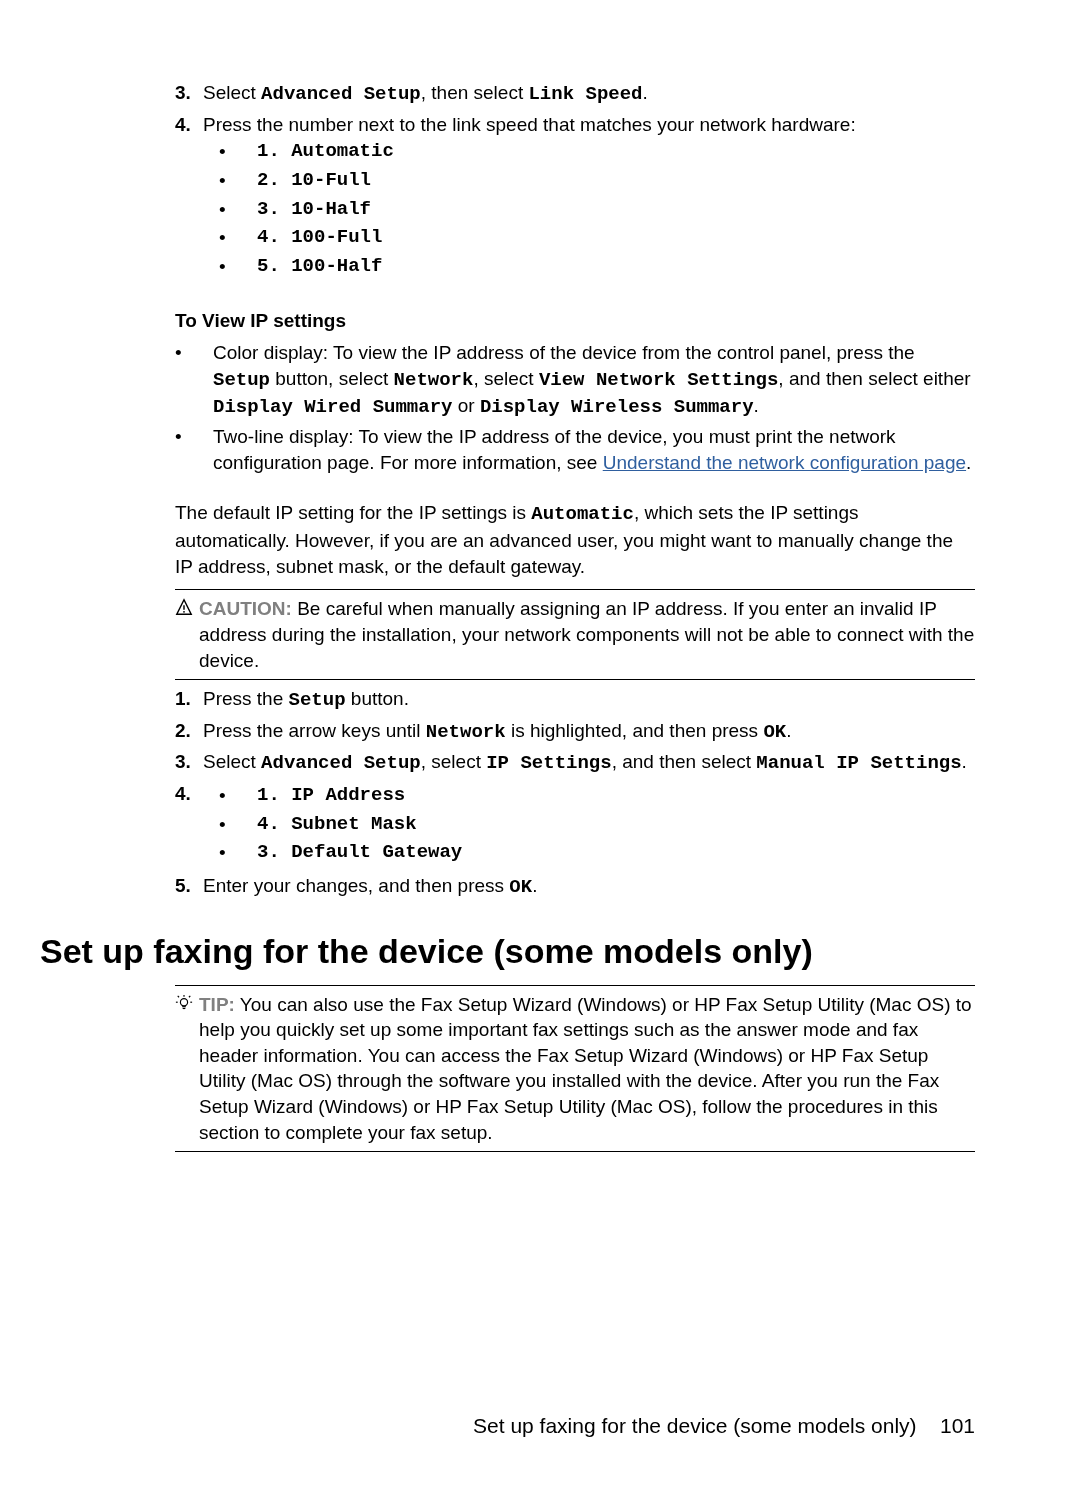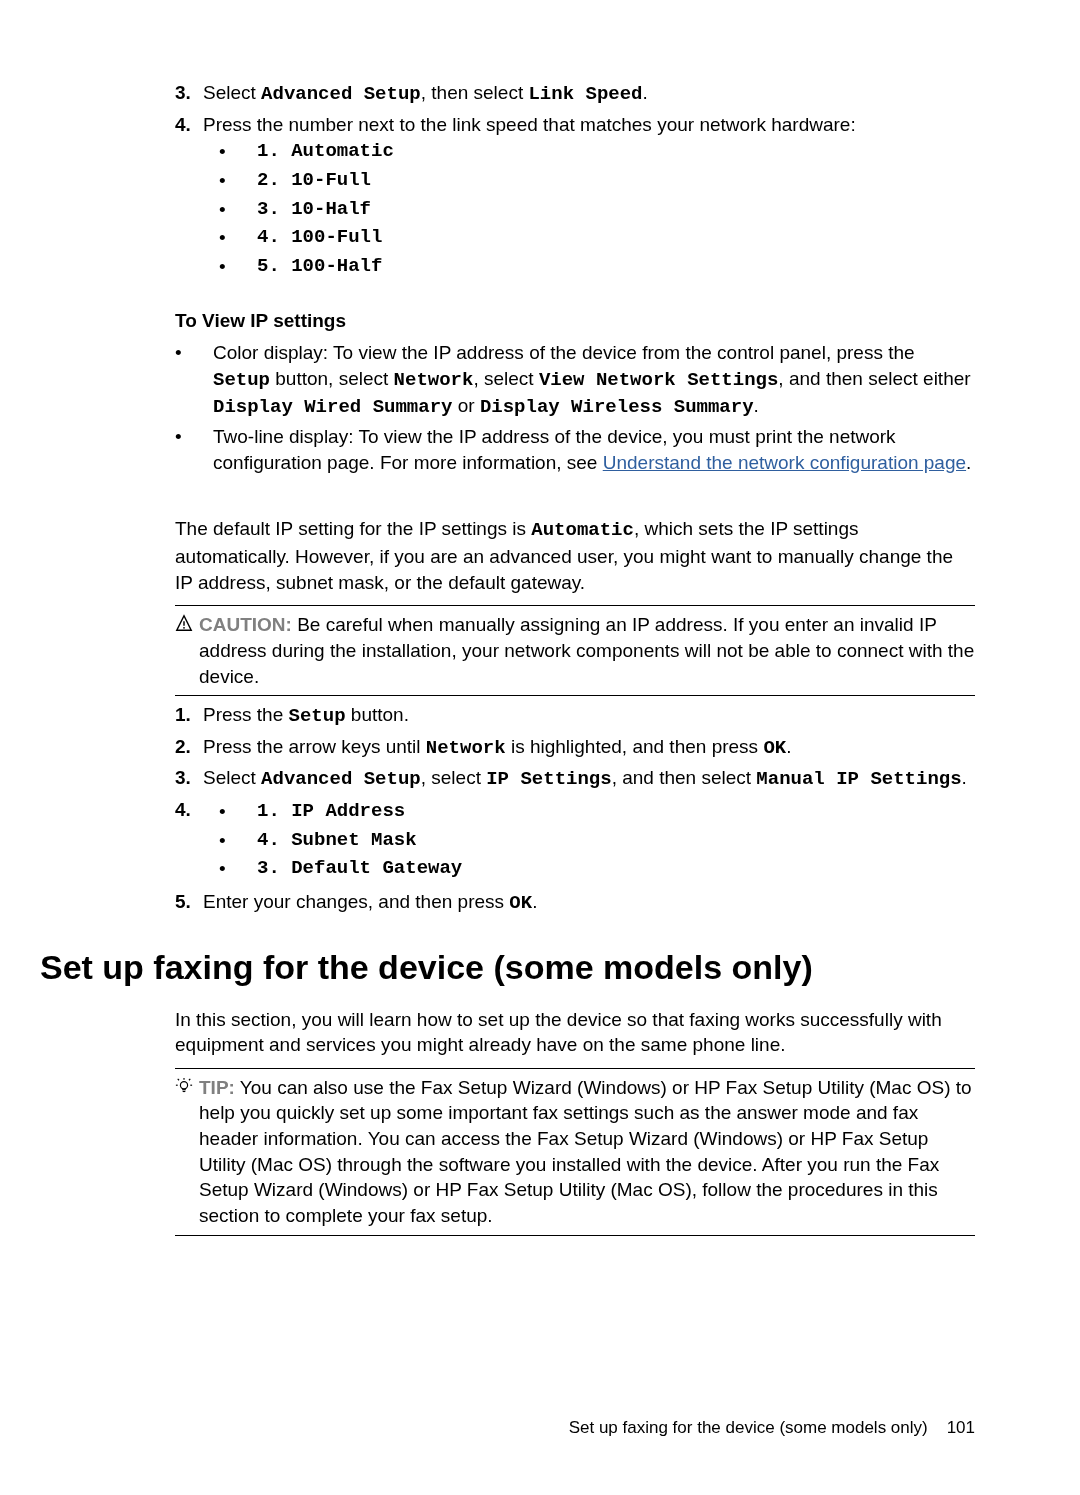--- a/index.html
+++ b/index.html
@@ -57,21 +57,20 @@
     flex: 1;
   }
   .b { font-weight: bold; font-family: Liberation Mono, monospace; }
   .section-gap { height: 22px; }
   .h4 {
     font-weight: bold;
     margin-bottom: 6px;
   }
   .para {
     margin-bottom: 10px;
-    margin-top: 16px;
   }
   .link {
     color: #2f5f9f;
     text-decoration: underline;
   }
   .callout {
     border-top: 1.5px solid #000;
     border-bottom: 1.5px solid #000;
     padding: 6px 0;
     margin: 10px 0 6px 0;
@@ -91,21 +90,21 @@
     margin: 28px 0 10px 0;
   }
   .grey-label {
     color: #808080;
     font-weight: bold;
   }
   .footer {
     position: absolute;
     bottom: 55px;
     right: 105px;
-    font-size: 17px;
+    font-size: 21px;
     margin-top: 7px;
   }
   svg { display: block; }
 </style>
 </head>
 <body>
 
 <div class="page">
 
   <div class="content">
@@ -220,21 +219,20 @@
         <span class="ol-num">5.</span>
         <span class="ol-body"><span>Enter your changes, and then press </span><span class="b">OK</span><span>.</span></span>
       </li>
     </ol>
 
   </div>
 
   <div class="h1" style="margin-left:-65px;">Set up faxing for the device (some models only)</div>
 
   <div class="content">
-    <div class="para">In this section, you will learn how to set up the device so that faxing works successfully with equipment and services you might already have on the same phone line.</div>
 
     <div class="callout">
       <div class="callout-icon">
         <svg width="18" height="20" viewBox="0 0 20 22">
           <circle cx="10" cy="9" r="4" fill="none" stroke="#000" stroke-width="1.3"></circle>
           <line x1="8" y1="14" x2="12" y2="14" stroke="#000" stroke-width="1.3"></line>
           <line x1="8.5" y1="16" x2="11.5" y2="16" stroke="#000" stroke-width="1.3"></line>
           <line x1="10" y1="1" x2="10" y2="3" stroke="#000" stroke-width="1.3"></line>
           <line x1="3" y1="9" x2="1" y2="9" stroke="#000" stroke-width="1.3"></line>
           <line x1="17" y1="9" x2="19" y2="9" stroke="#000" stroke-width="1.3"></line>

